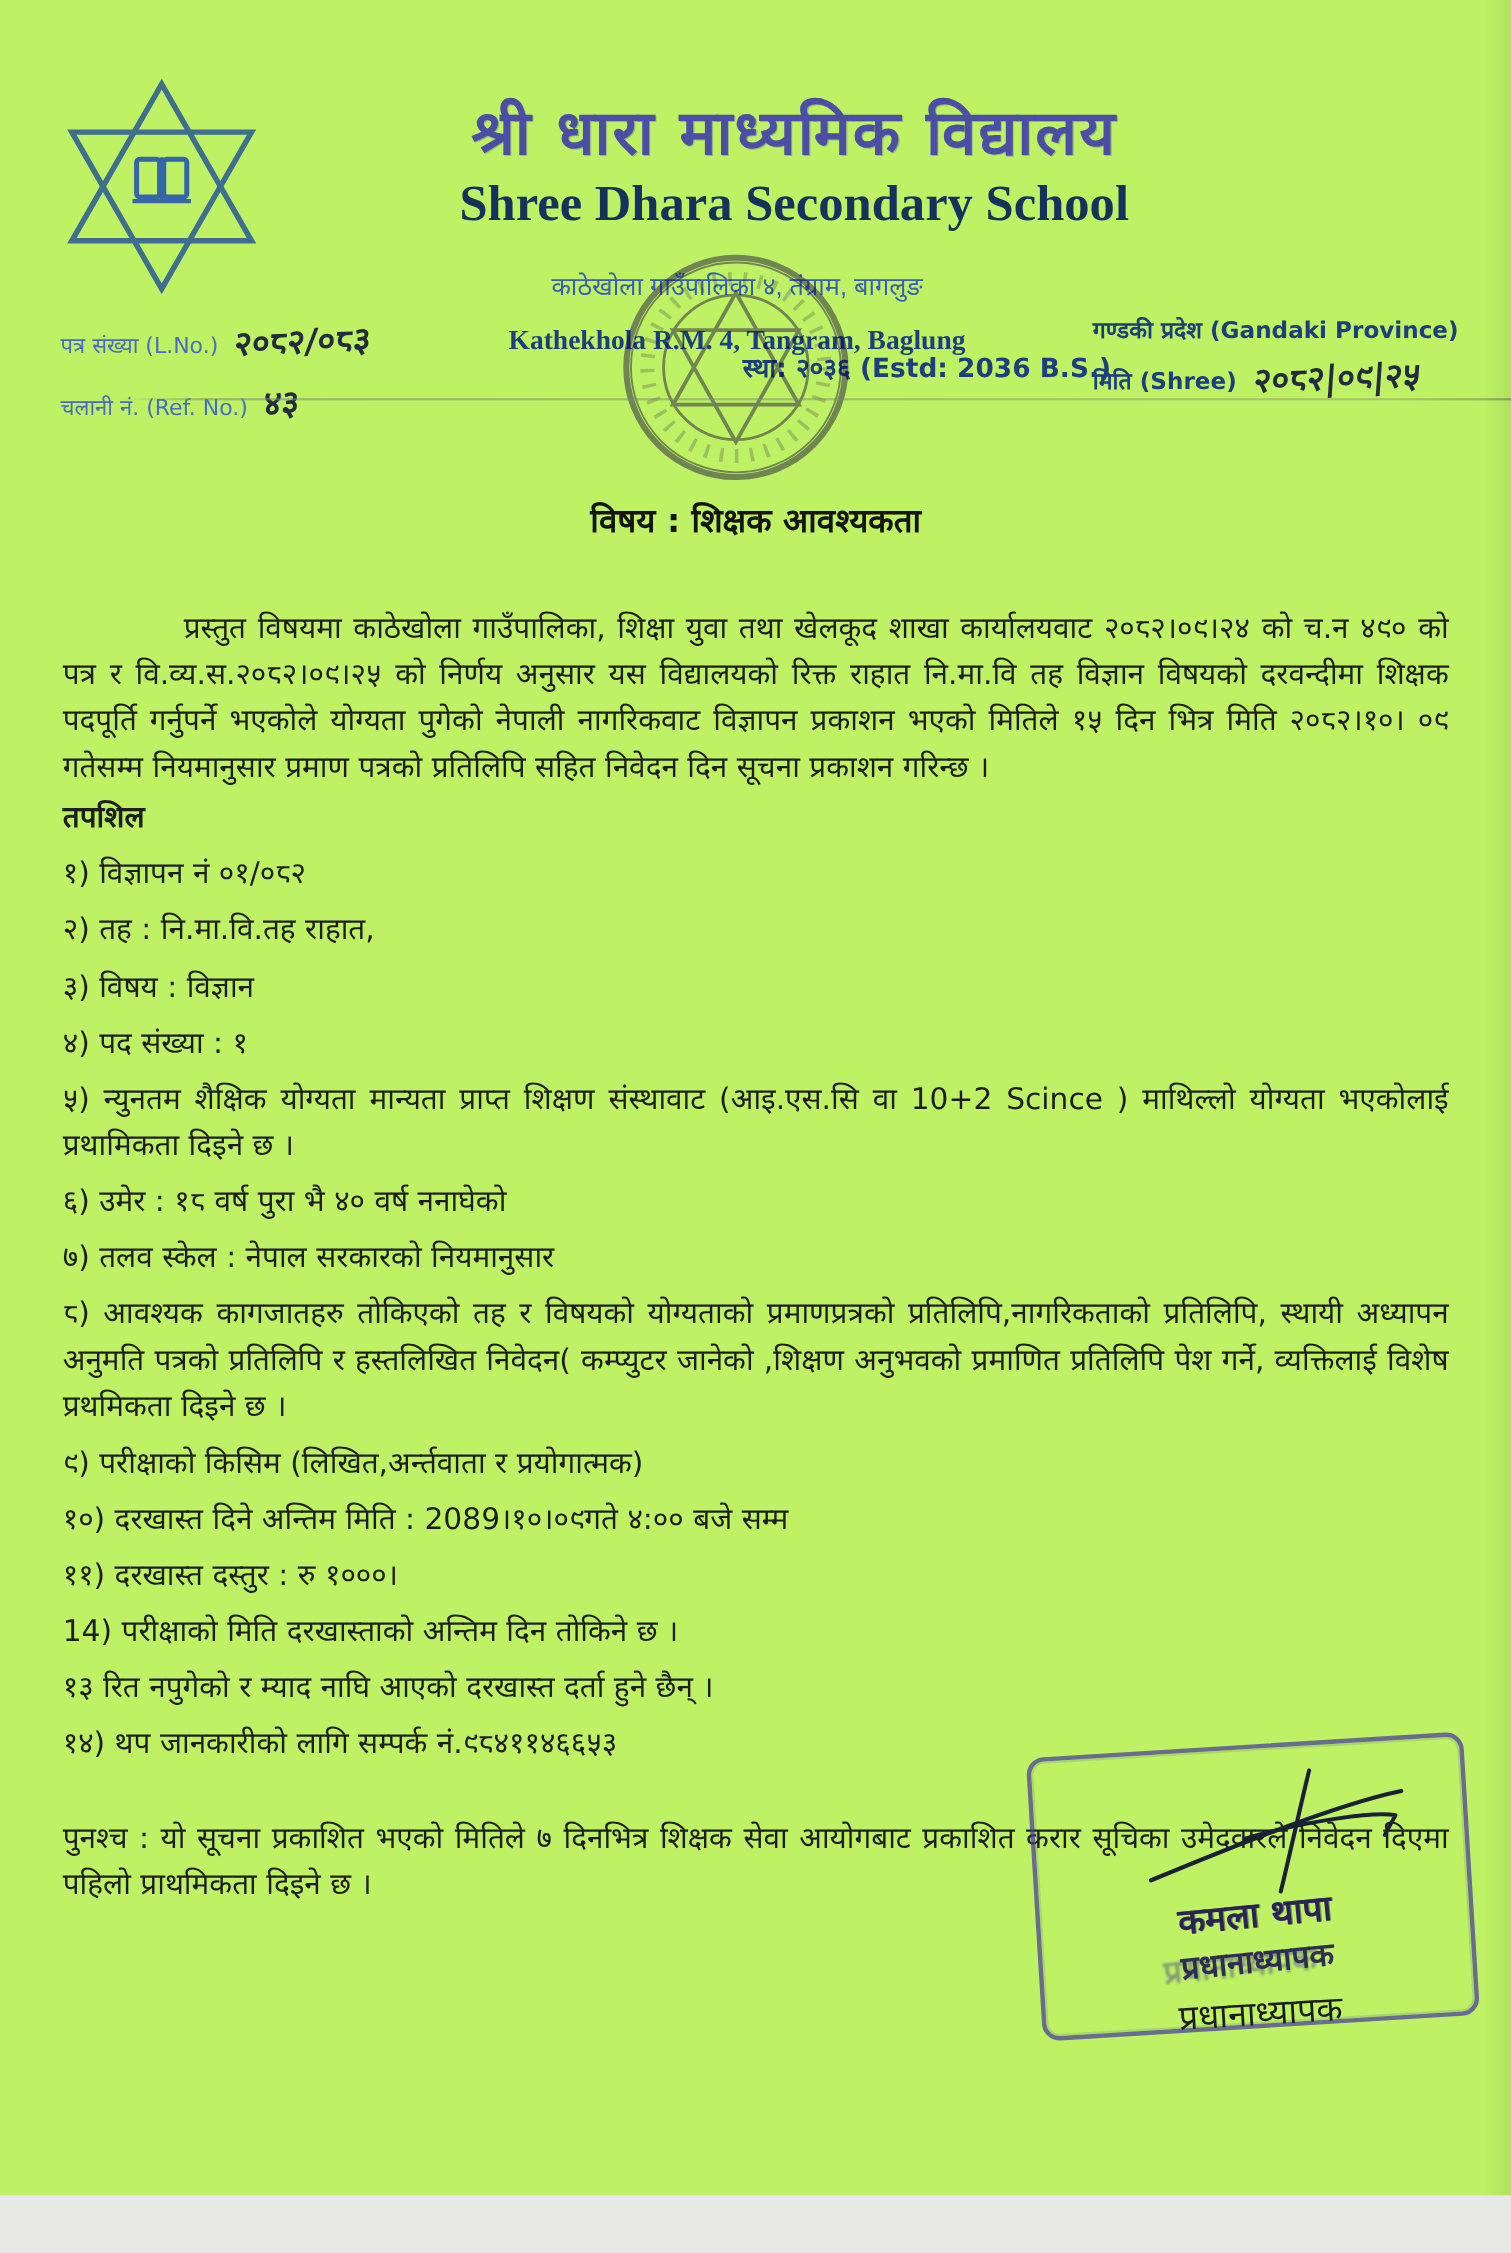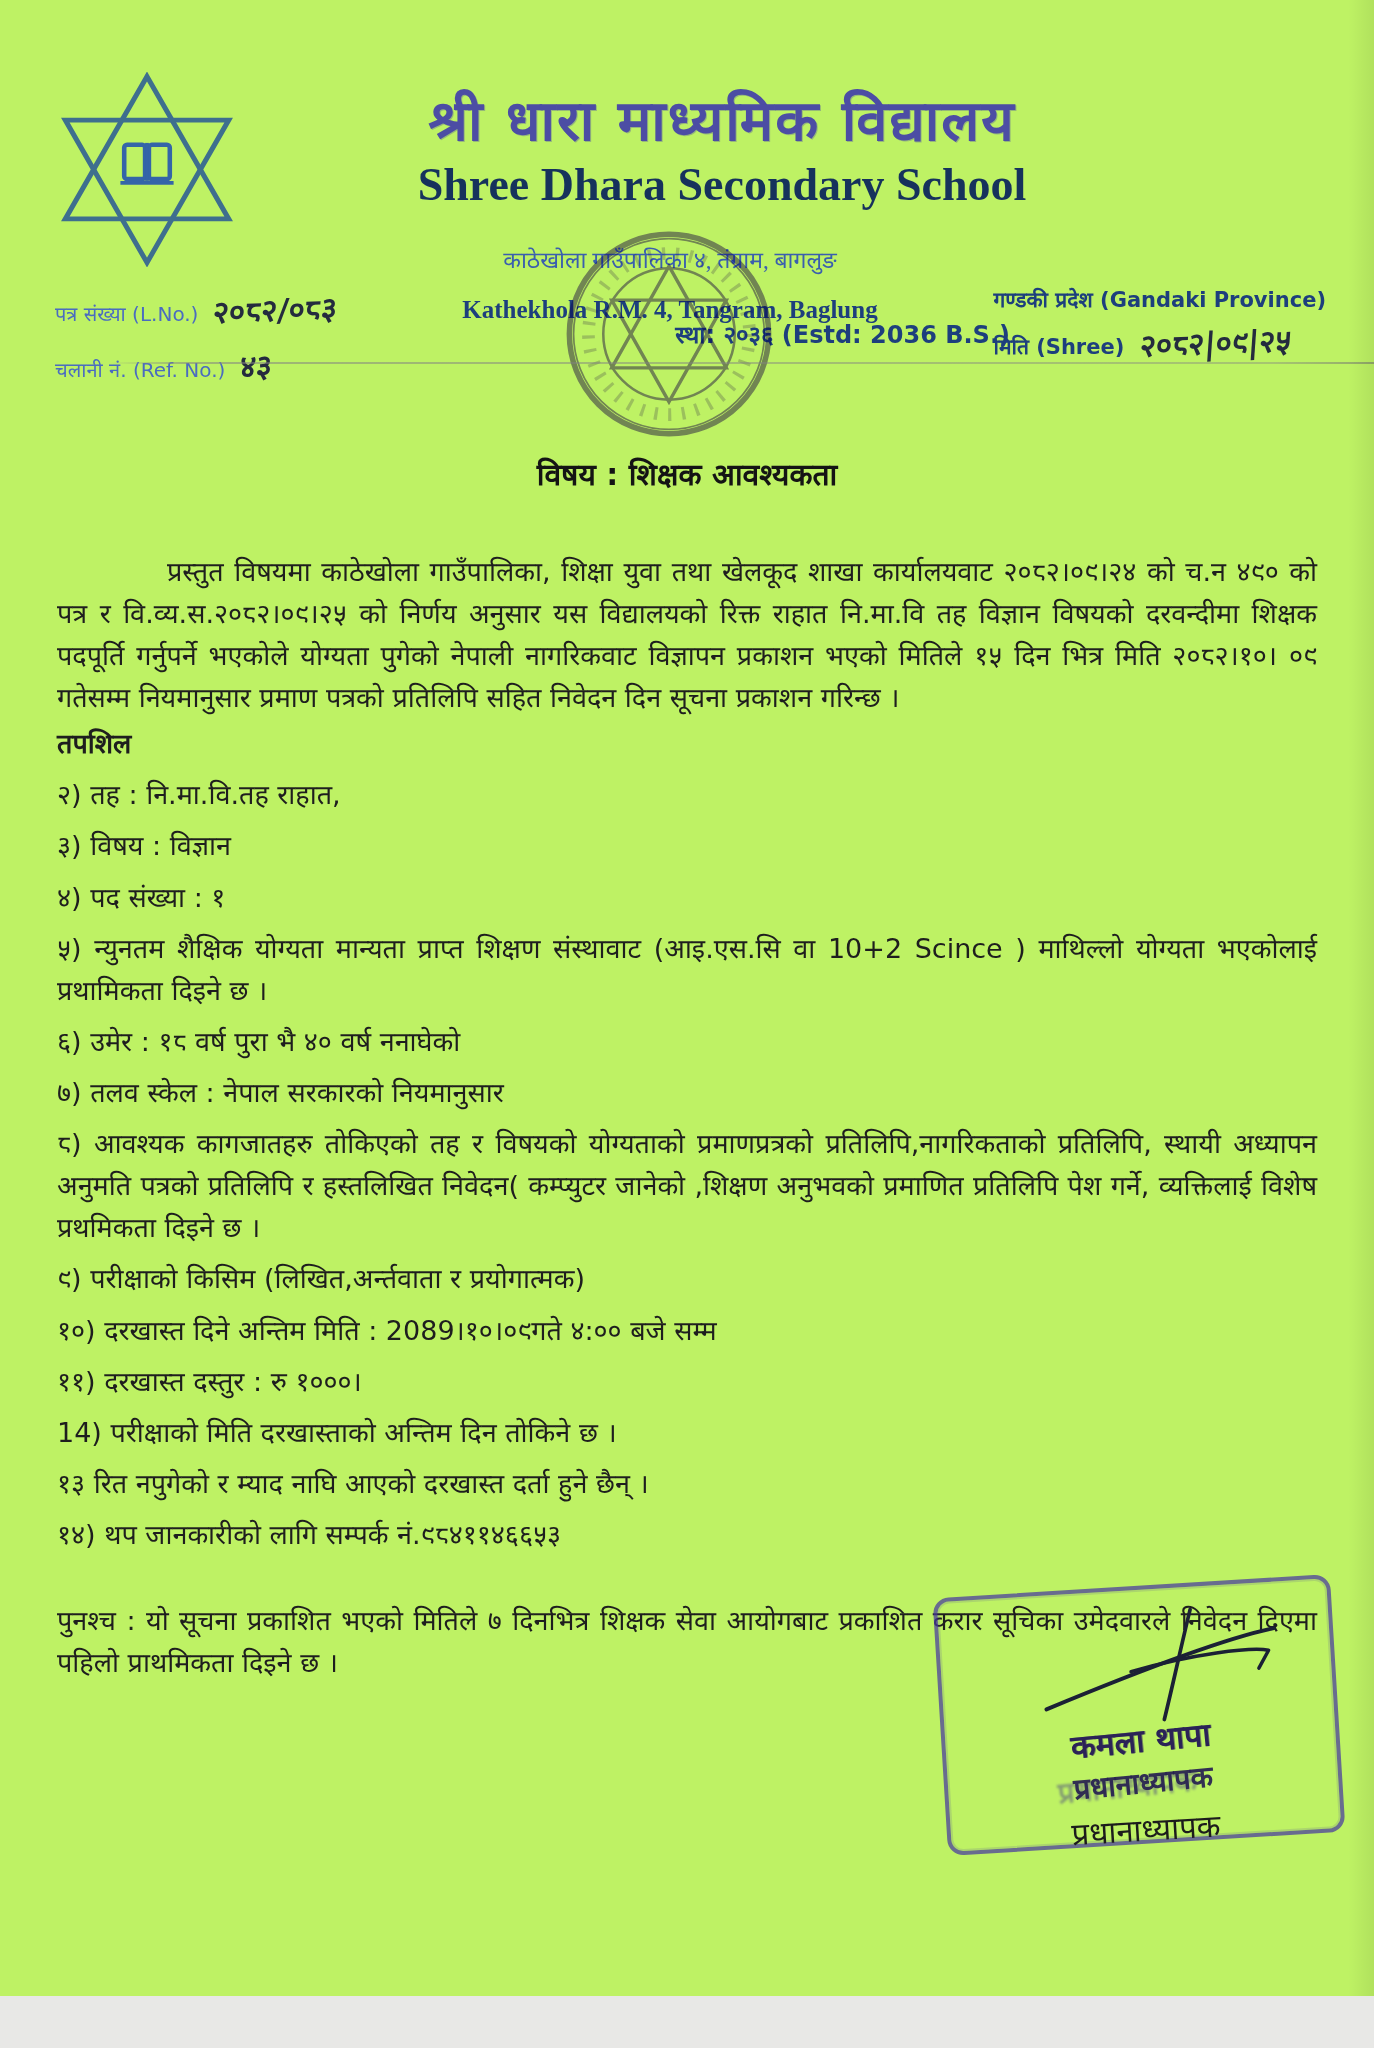--- a/index.html
+++ b/index.html
@@ -28,21 +28,21 @@
     font-family:"DejaVu Sans","Liberation Sans",sans-serif;
   }
   .school-name-en{
     position:absolute;left:190px;right:120px;top:158px;
     text-align:center;font-size:46px;font-weight:bold;color:#16325c;
     font-family:"Liberation Serif",serif;
   }
   .addr-np{
     position:absolute;left:330px;width:680px;top:243px;
     text-align:center;font-size:23px;color:#3a5fae;
-    font-family:Liberation Serif, serif;
+    font-family:Liberation Sans, sans-serif;
   }
   .addr-en{
     position:absolute;left:330px;width:680px;top:296px;
     text-align:center;font-size:25px;font-weight:bold;color:#1d3f7d;
   }
   .estd{
     position:absolute;left:330px;width:680px;top:317px;
     text-align:right;font-size:24px;font-weight:bold;color:#1d3f7d;
     font-family:"DejaVu Sans",sans-serif;
   }
@@ -170,20 +170,21 @@
     <circle cx="50" cy="50" r="38" fill="none" stroke="#6f5fc0" stroke-width="6" stroke-dasharray="1.5 5" opacity="0.45"></circle>
   </svg>
 
   <div class="rule"></div>
 
   <div class="content">
     <div class="subject">विषय : शिक्षक आवश्यकता</div>
     <p class="para">प्रस्तुत विषयमा काठेखोला गाउँपालिका, शिक्षा युवा तथा खेलकूद शाखा कार्यालयवाट २०८२।०९।२४ को च.न ४९० को पत्र र वि.व्य.स.२०८२।०९।२५ को निर्णय अनुसार यस विद्यालयको रिक्त राहात नि.मा.वि तह विज्ञान विषयको दरवन्दीमा  शिक्षक पदपूर्ति गर्नुपर्ने भएकोले योग्यता पुगेको नेपाली नागरिकवाट विज्ञापन प्रकाशन भएको मितिले १५ दिन भित्र मिति २०८२।१०। ०९ गतेसम्म नियमानुसार प्रमाण पत्रको प्रतिलिपि सहित निवेदन दिन सूचना प्रकाशन गरिन्छ ।</p>
     <div class="tapasil">तपशिल</div>
     <div class="list">
+      <div class="list-item">१) विज्ञापन नं ०१/०८२</div>
       <div class="list-item">२) तह : नि.मा.वि.तह राहात,</div>
       <div class="list-item">३) विषय : विज्ञान</div>
       <div class="list-item">४) पद संख्या : १</div>
       <div class="list-item">५) न्युनतम शैक्षिक योग्यता मान्यता प्राप्त शिक्षण संस्थावाट (आइ.एस.सि वा 10+2 Scince ) माथिल्लो योग्यता भएकोलाई प्रथामिकता दिइने छ ।</div>
       <div class="list-item">६) उमेर : १८ वर्ष पुरा भै ४० वर्ष ननाघेको</div>
       <div class="list-item">७) तलव स्केल : नेपाल सरकारको नियमानुसार</div>
       <div class="list-item">८) आवश्यक कागजातहरु तोकिएको तह र विषयको योग्यताको प्रमाणप्रत्रको प्रतिलिपि,नागरिकताको प्रतिलिपि, स्थायी अध्यापन अनुमति पत्रको प्रतिलिपि र हस्तलिखित निवेदन( कम्प्युटर जानेको ,शिक्षण अनुभवको प्रमाणित प्रतिलिपि पेश गर्ने, व्यक्तिलाई विशेष  प्रथमिकता दिइने छ ।</div>
       <div class="list-item">९) परीक्षाको किसिम (लिखित,अर्न्तवाता र प्रयोगात्मक)</div>
       <div class="list-item">१०) दरखास्त दिने अन्तिम मिति : 2089।१०।०९गते ४:०० बजे सम्म</div>
       <div class="list-item">११) दरखास्त दस्तुर : रु १०००।</div>

